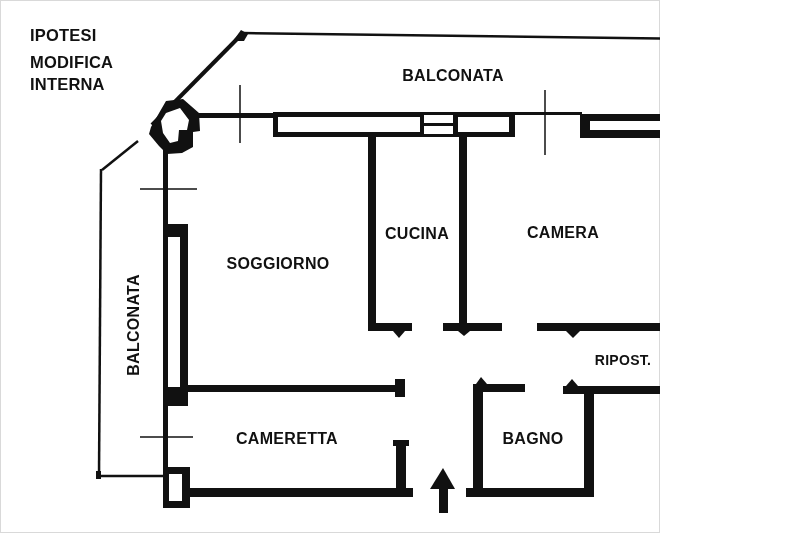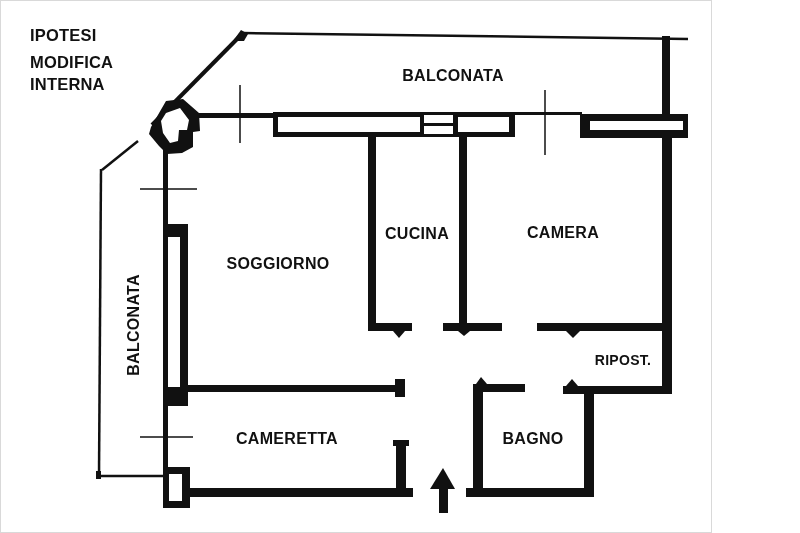--- a/index.html
+++ b/index.html
@@ -1,17 +1,17 @@
 <!DOCTYPE html>
 <html style="--ink: #111111; --paper: #ffffff;"><head>
 <meta charset="utf-8">
 <style>
   html,body{margin:0;padding:0;background:#fff;}
   .stage{
-    position:relative;width:712px;height:533px;background:var(--paper,#fff);
+    position:relative;width:660px;height:533px;background:var(--paper,#fff);
     box-shadow:inset 0 0 0 1px #d9d9d9;
     overflow:hidden;
     font-family:"Liberation Sans", sans-serif;
   }
   svg{position:absolute;left:0;top:0;display:block;}
   .ink{fill:var(--ink,#111);}
   .stroke{stroke:var(--ink,#111);fill:none;stroke-linecap:butt;}
   .paper{fill:var(--paper,#fff);}
   .lbl{
     fill:var(--ink,#111);

